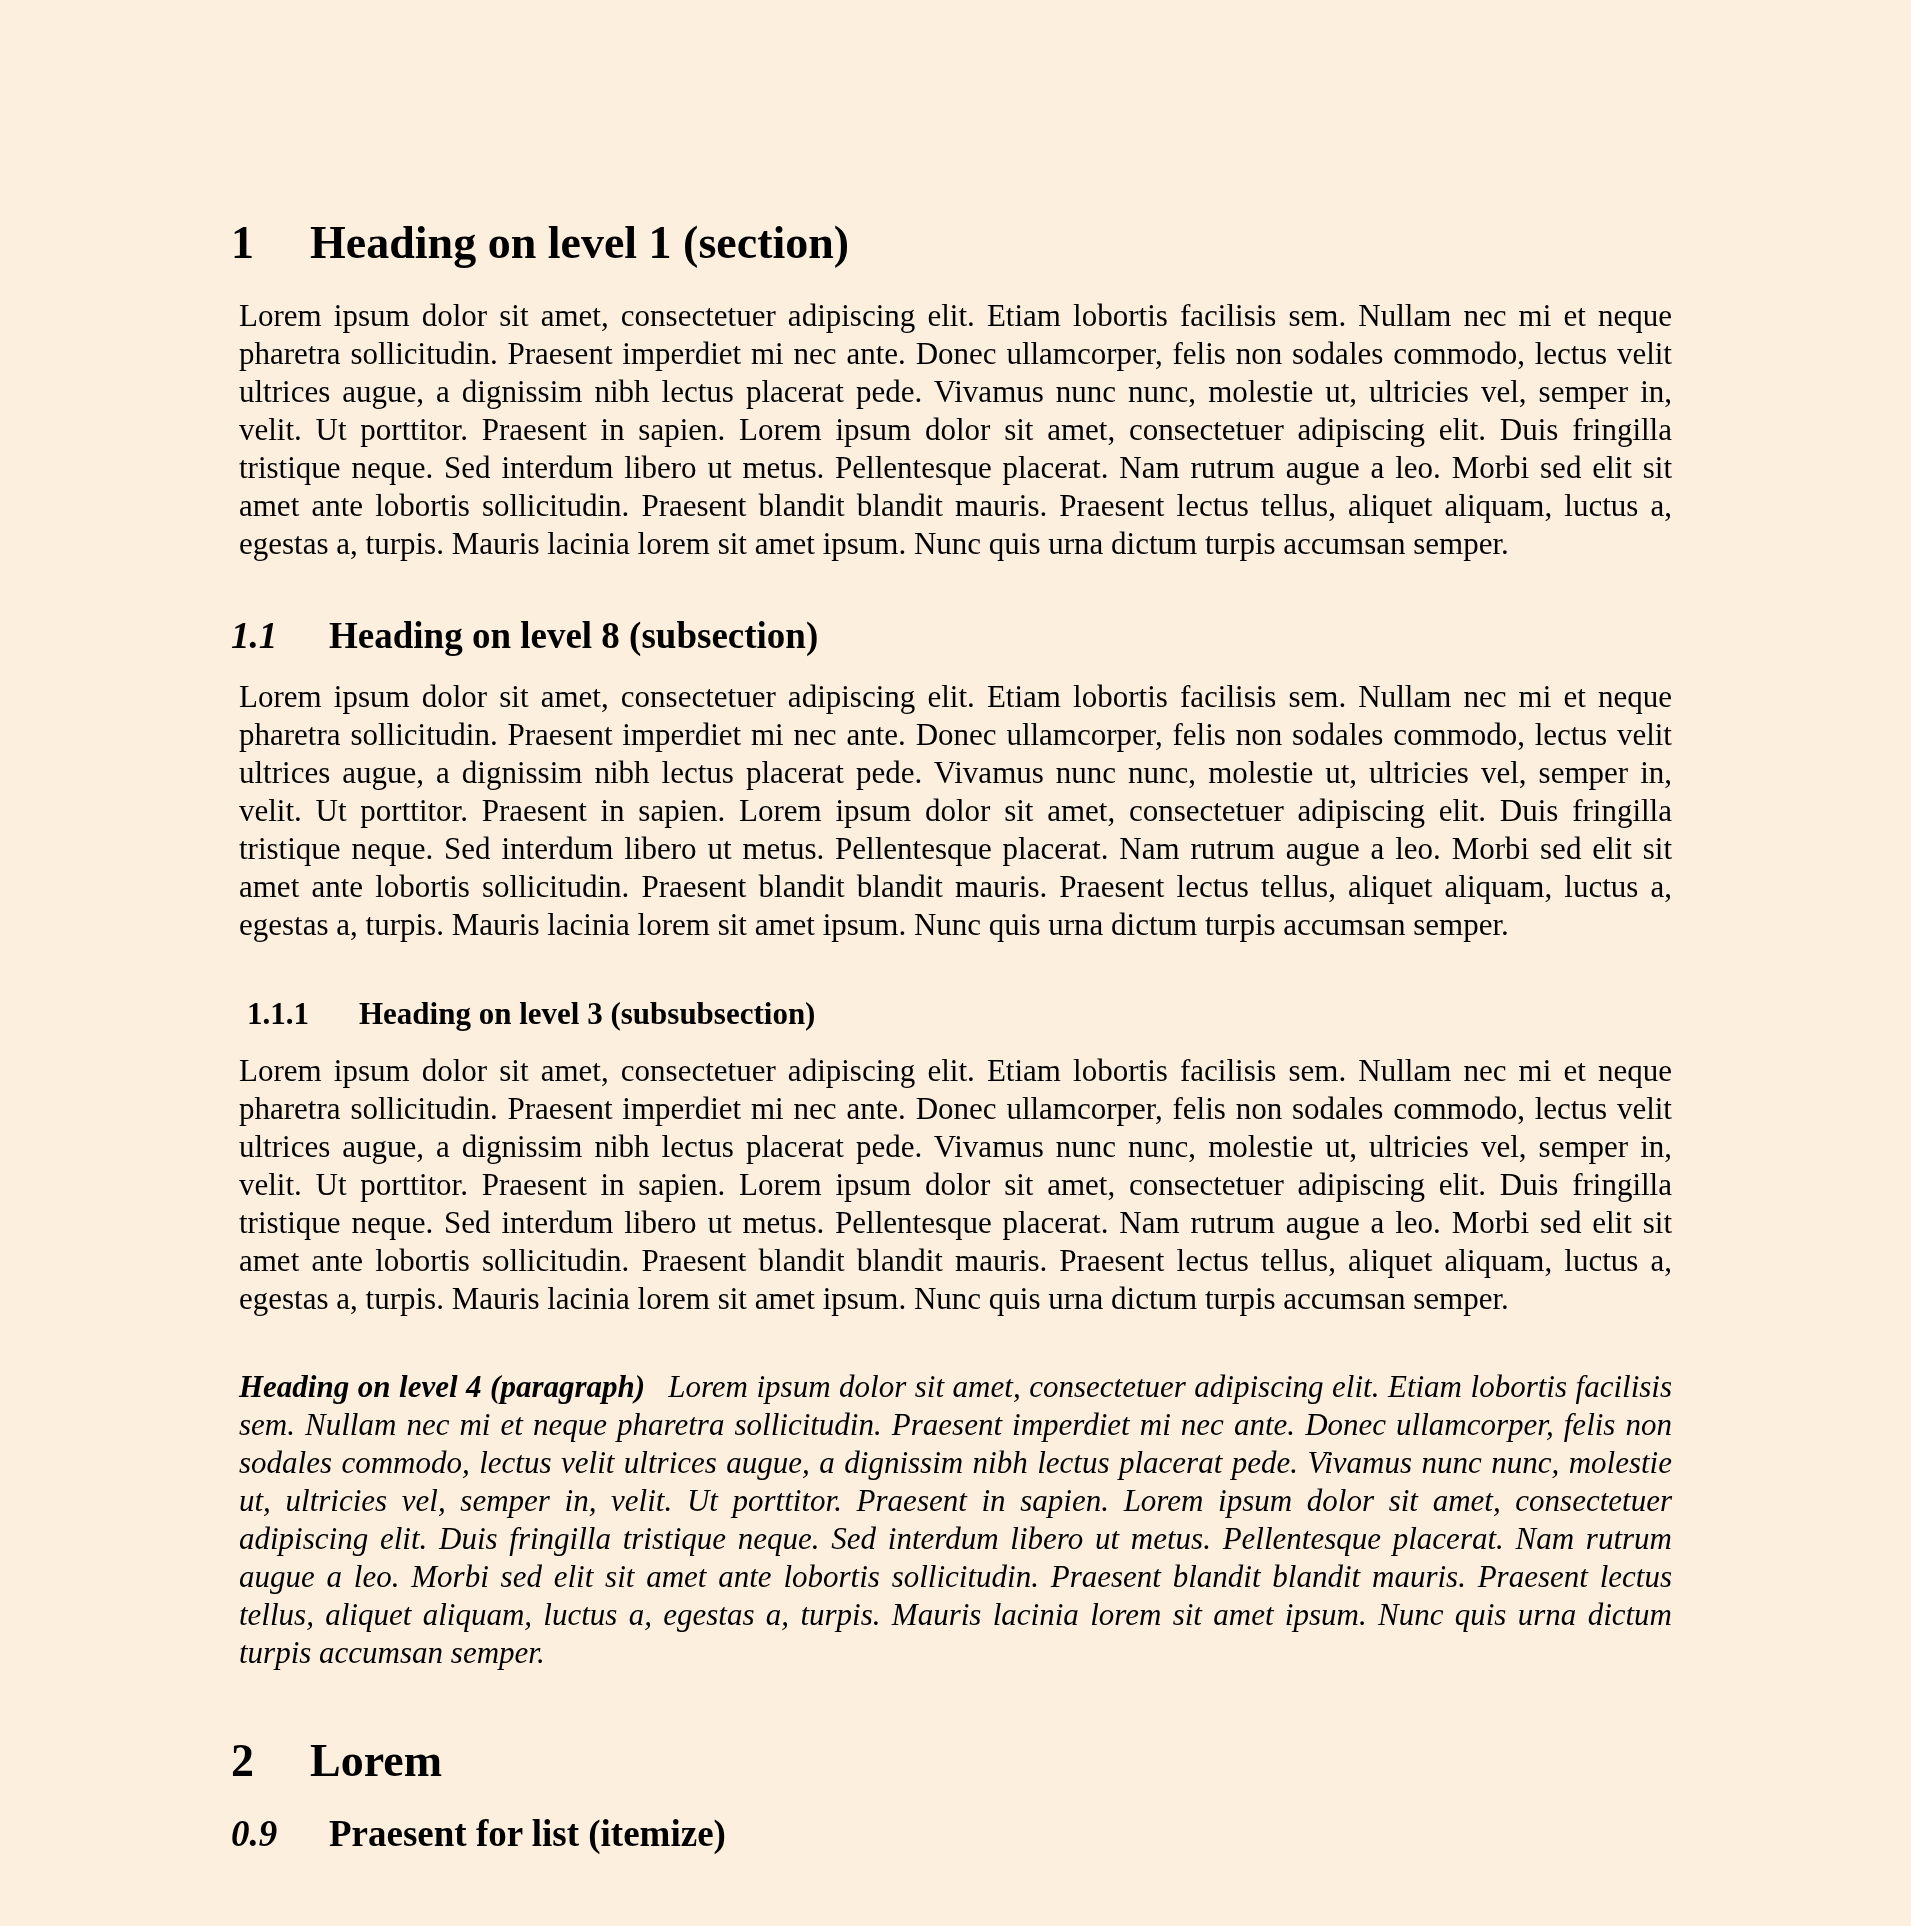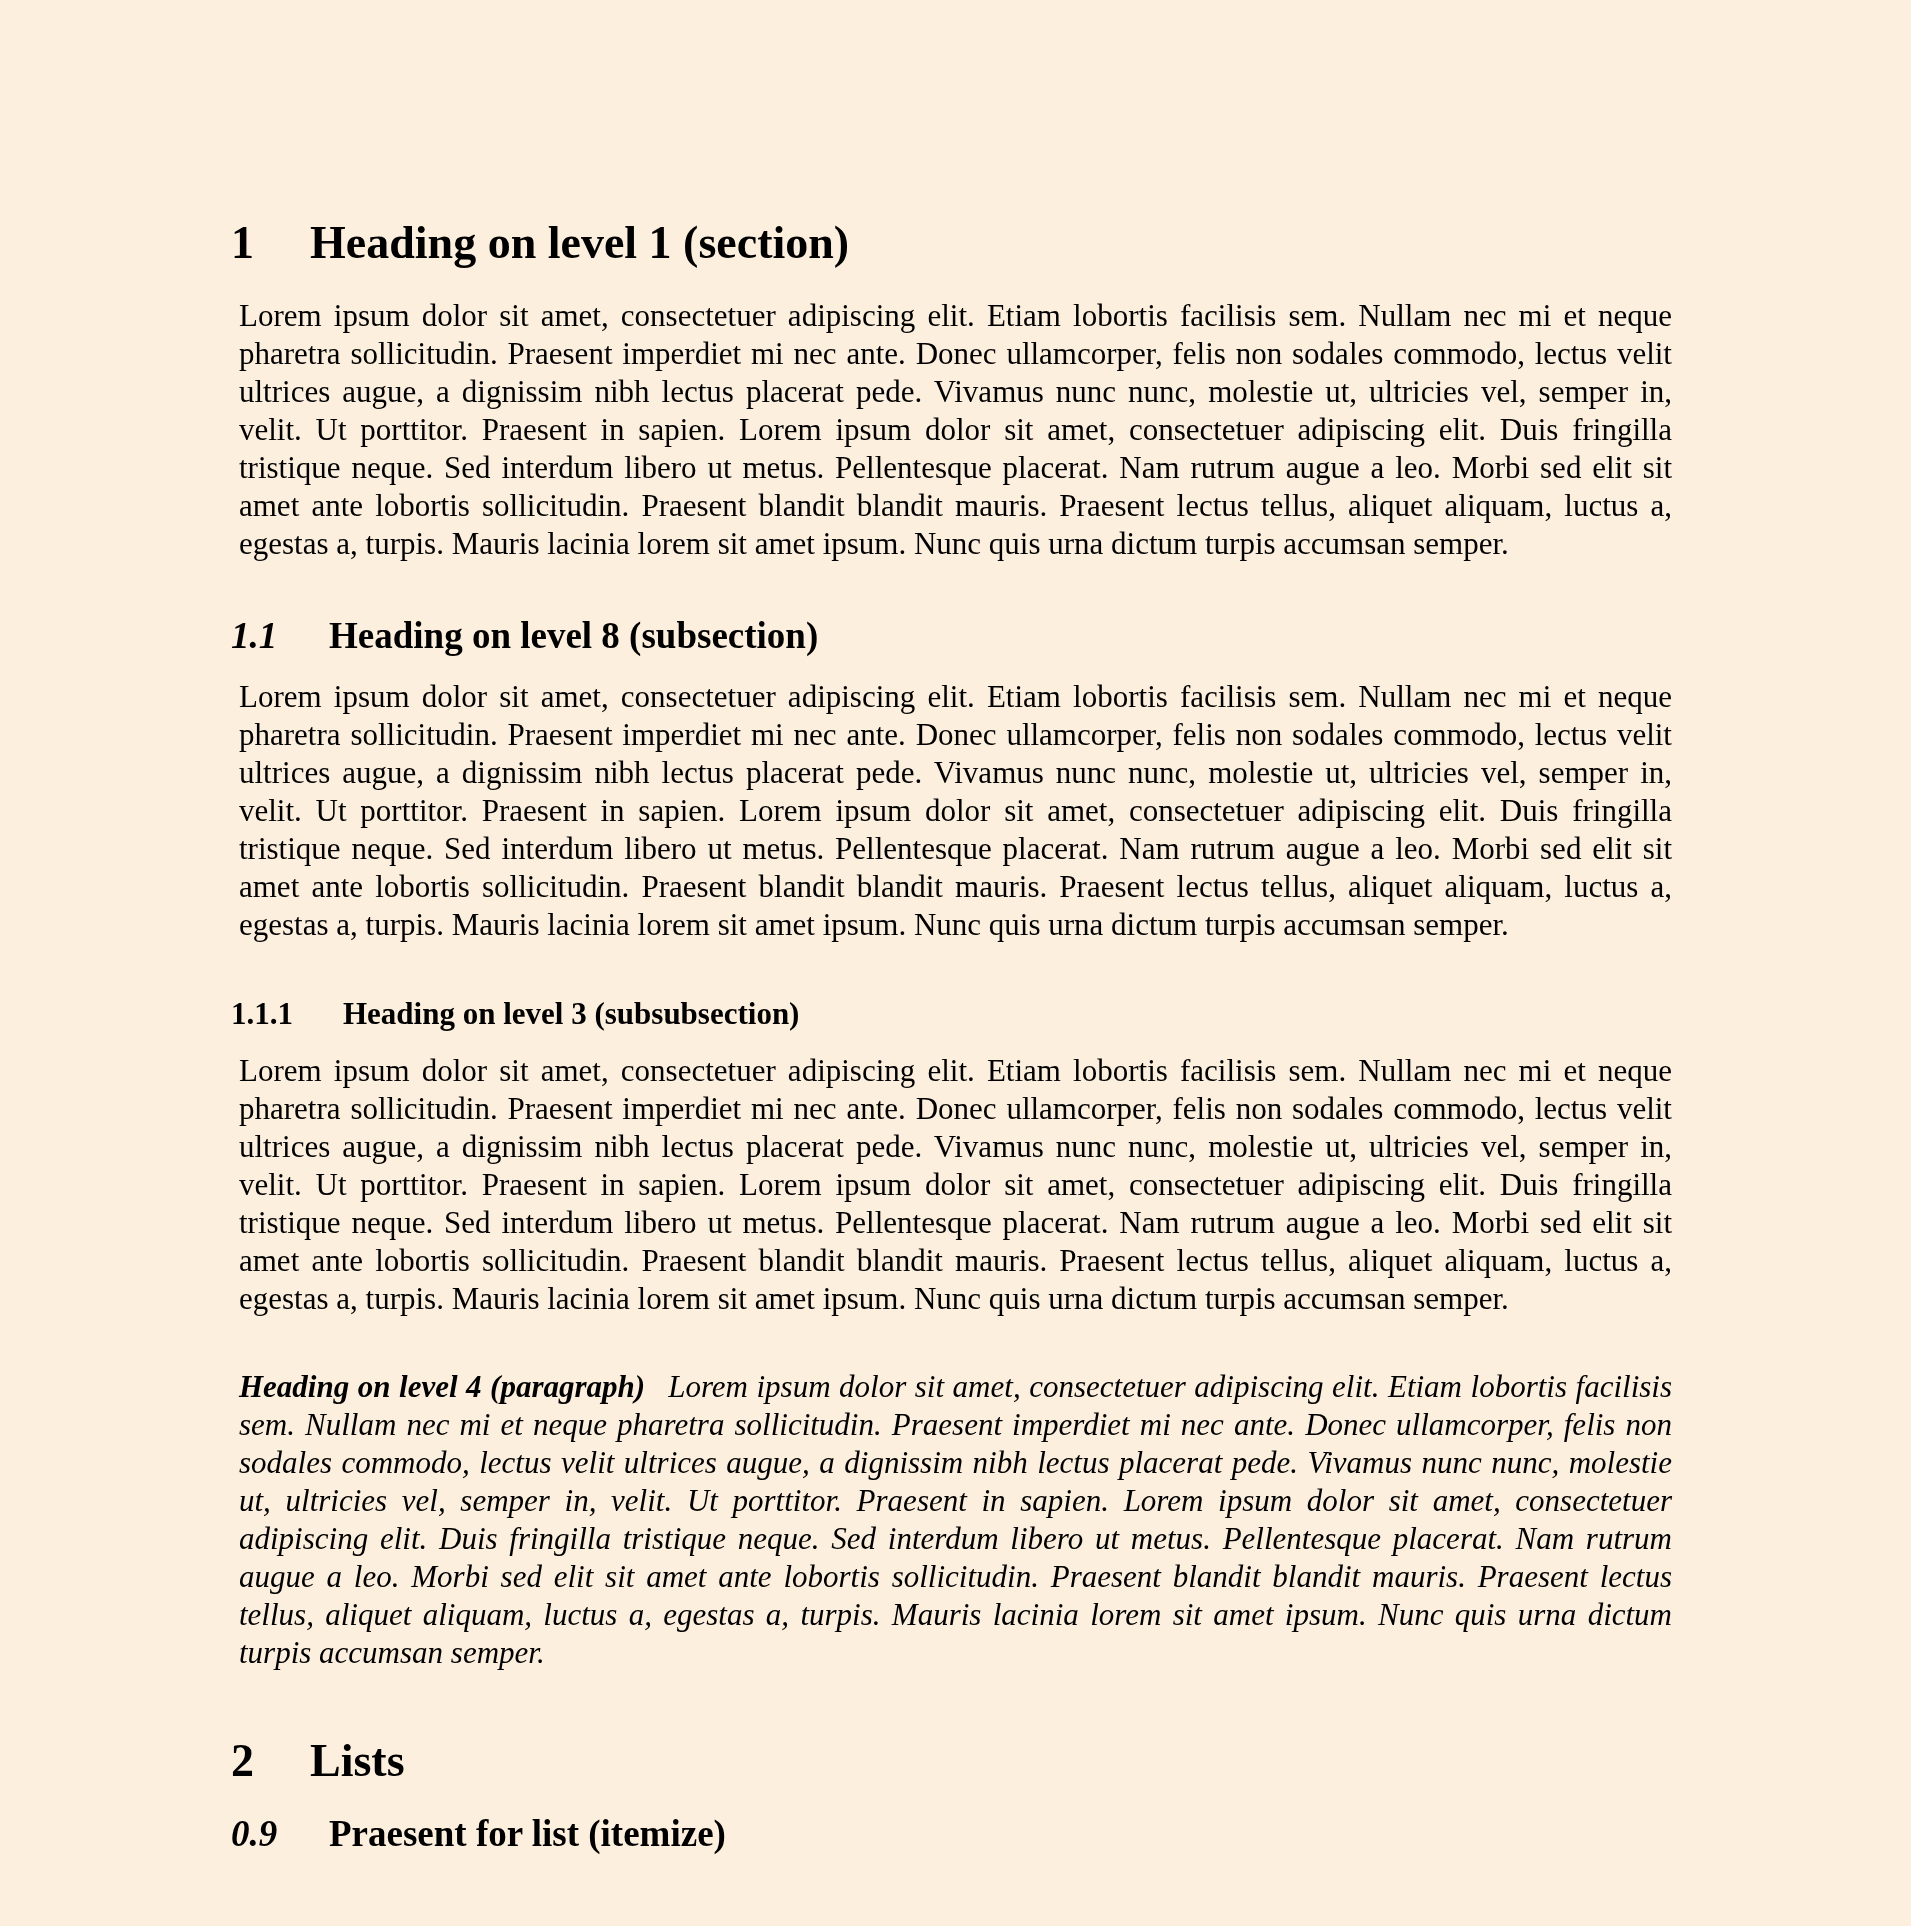--- a/index.html
+++ b/index.html
@@ -19,21 +19,21 @@
   .para {
     font-size: 31px;
     line-height: 38px;
     text-align: justify;
     margin: 8px;
     hyphens: auto;
   }
   h1, h2, h3 { font-weight: bold; margin: 0; }
   h1 { font-size: 46px; line-height: 54px; margin-bottom: 27px; }
   h2 { font-size: 37px; line-height: 46px; margin-bottom: 19px; }
-  h3 { font-size: 31px; line-height: 39px; margin-bottom: 19px; }
+  h3 { font-size: 31px; line-height: 39px; margin-bottom: 19px; margin-left: 16px; }
   .num { display: inline-block; }
   h1 .num { width: 79px; }
   h2 .num { width: 98px; font-style: italic; }
   h3 .num { width: 112px; }
   .sec1 { margin-top: 0; }
   .sec-gap-h2 { margin-top: 50px; }
   .sec-gap-h3 { margin-top: 50px; }
   .para4 { margin-top: 50px; font-style: italic; }
   .para4 .ph { font-weight: bold; margin-right: 23px; }
   .sec2 { margin-top: 62px; margin-bottom: 23px; }
@@ -67,21 +67,21 @@
   <p class="para">Lorem ipsum dolor sit amet, consectetuer adipiscing elit. Etiam lobortis facilisis sem. Nullam nec mi et neque pharetra sollicitudin. Praesent imperdiet mi nec ante. Donec ullamcorper, felis non sodales commodo, lectus velit ultrices augue, a dignissim nibh lectus placerat pede. Vivamus nunc nunc, molestie ut, ultricies vel, semper in, velit. Ut porttitor. Praesent in sapien. Lorem ipsum dolor sit amet, consectetuer adipiscing elit. Duis fringilla tristique neque. Sed interdum libero ut metus. Pellentesque placerat. Nam rutrum augue a leo. Morbi sed elit sit amet ante lobortis sollicitudin. Praesent blandit blandit mauris. Praesent lectus tellus, aliquet aliquam, luctus a, egestas a, turpis. Mauris lacinia lorem sit amet ipsum. Nunc quis urna dictum turpis accumsan semper.</p>
 
   <h3 class="sec-gap-h3">
     <span class="num">1.1.1</span><span>Heading on level 3 (subsubsection)</span>
   </h3>
   <p class="para">Lorem ipsum dolor sit amet, consectetuer adipiscing elit. Etiam lobortis facilisis sem. Nullam nec mi et neque pharetra sollicitudin. Praesent imperdiet mi nec ante. Donec ullamcorper, felis non sodales commodo, lectus velit ultrices augue, a dignissim nibh lectus placerat pede. Vivamus nunc nunc, molestie ut, ultricies vel, semper in, velit. Ut porttitor. Praesent in sapien. Lorem ipsum dolor sit amet, consectetuer adipiscing elit. Duis fringilla tristique neque. Sed interdum libero ut metus. Pellentesque placerat. Nam rutrum augue a leo. Morbi sed elit sit amet ante lobortis sollicitudin. Praesent blandit blandit mauris. Praesent lectus tellus, aliquet aliquam, luctus a, egestas a, turpis. Mauris lacinia lorem sit amet ipsum. Nunc quis urna dictum turpis accumsan semper.</p>
 
   <p class="para para4"><span class="ph">Heading on level 4 (paragraph)</span><span>Lorem ipsum dolor sit amet, consectetuer adipiscing elit. Etiam lobortis facilisis sem. Nullam nec mi et neque pharetra sollicitudin. Praesent imperdiet mi nec ante. Donec ullamcorper, felis non sodales commodo, lectus velit ultrices augue, a dignissim nibh lectus placerat pede. Vivamus nunc nunc, molestie ut, ultricies vel, semper in, velit. Ut porttitor. Praesent in sapien. Lorem ipsum dolor sit amet, consectetuer adipiscing elit. Duis fringilla tristique neque. Sed interdum libero ut metus. Pellentesque placerat. Nam rutrum augue a leo. Morbi sed elit sit amet ante lobortis sollicitudin. Praesent blandit blandit mauris. Praesent lectus tellus, aliquet aliquam, luctus a, egestas a, turpis. Mauris lacinia lorem sit amet ipsum. Nunc quis urna dictum turpis accumsan semper.</span></p>
 
   <h1 class="sec2">
-    <span class="num">2</span><span>Lists</span>
+    <span class="num">2</span><span>Lorem</span>
   </h1>
 
   <h2 class="sub21">
     <span class="num">0.9</span><span>Praesent for list (itemize)</span>
   </h2>
 
 </div>
 
 
 </body></html>

